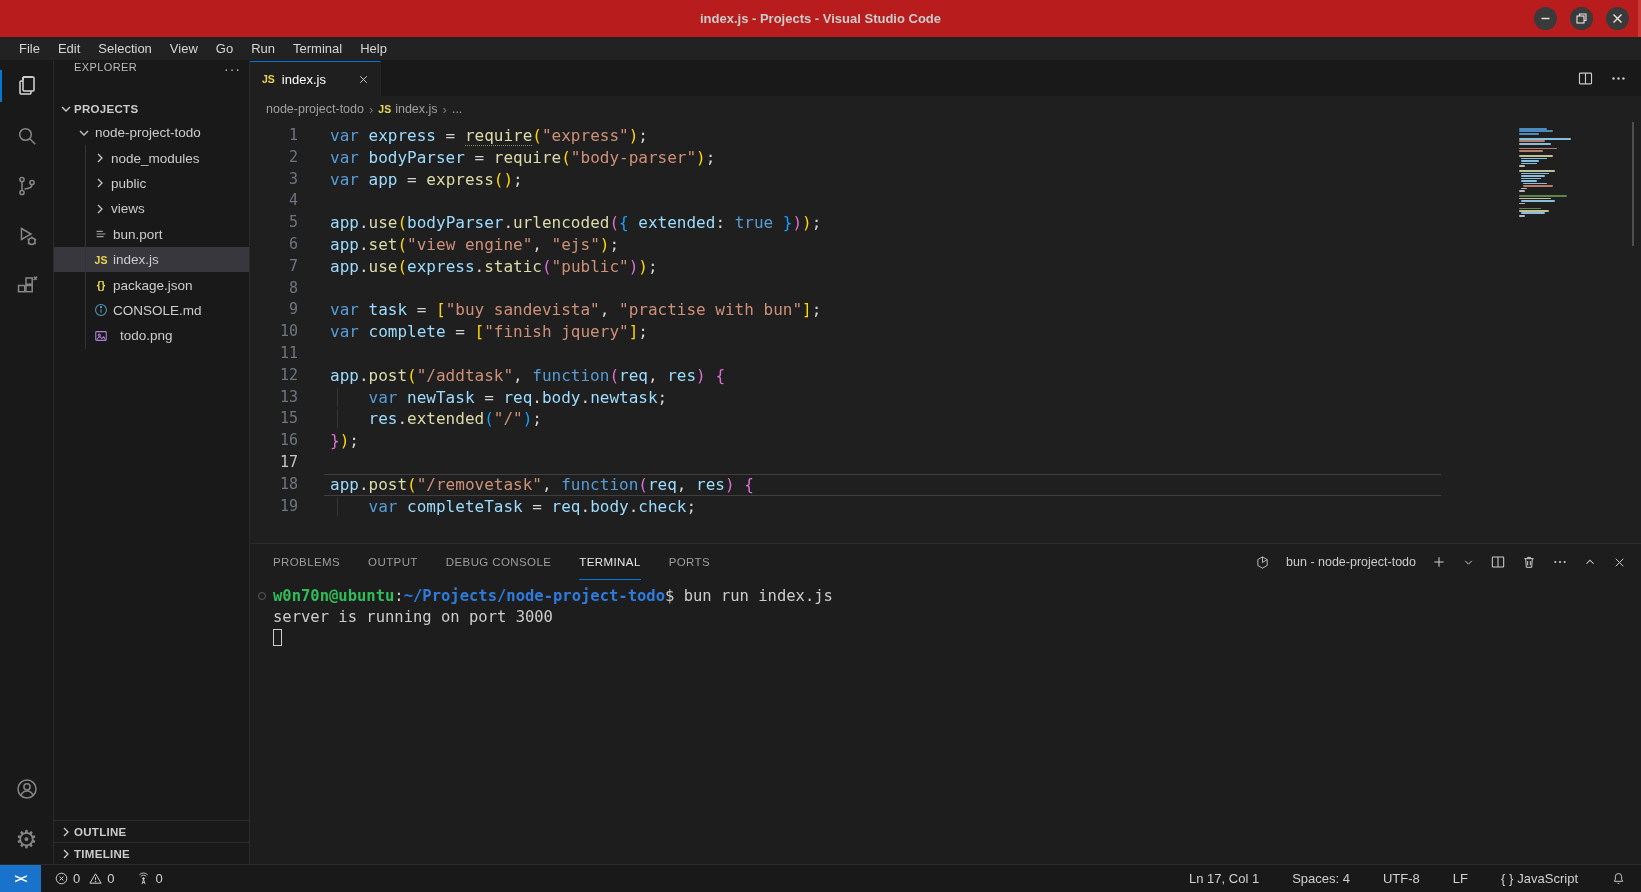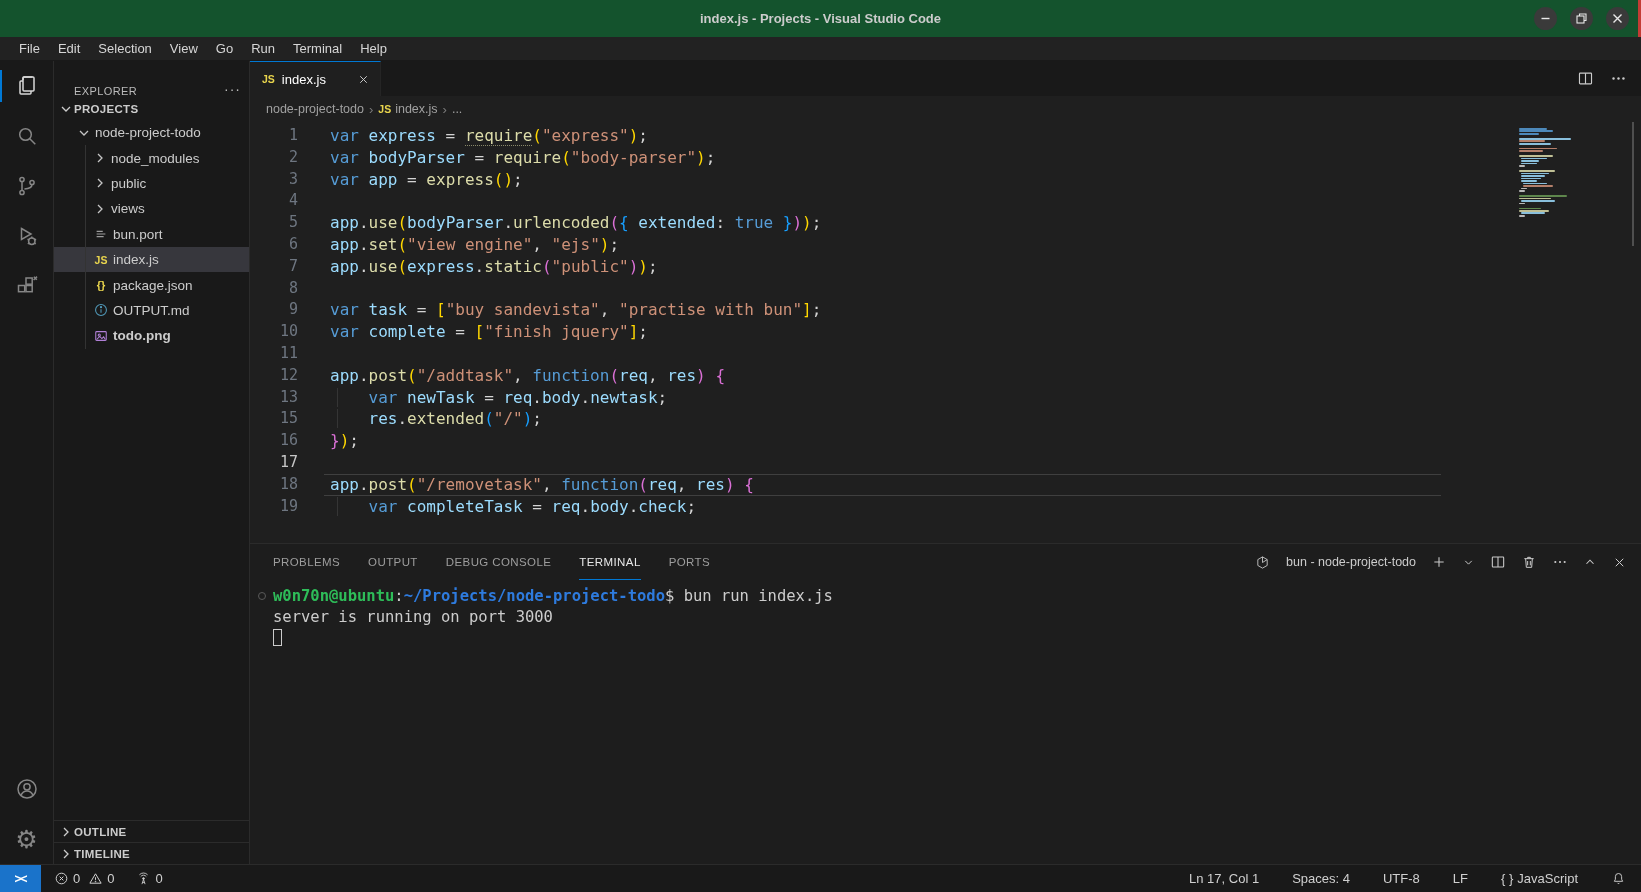--- a/index.html
+++ b/index.html
@@ -1,21 +1,21 @@
 <!DOCTYPE html>
 <html><head>
 <meta charset="utf-8">
 <style>
   * { margin:0; padding:0; box-sizing:border-box; }
   html,body { width:1641px; height:892px; overflow:hidden; }
   body { background:#1f1f1f; font-family:"Liberation Sans",sans-serif; color:#cccccc; position:relative; }
   svg { display:block; }
 
   
-  .title-bar { height:37px; background:#14532d; position:relative; display:flex; align-items:center; justify-content:center; }
+  .title-bar { height:37px; background:#b91c1c; position:relative; display:flex; align-items:center; justify-content:center; }
   .title-text { font-size:13px; font-weight:bold; color:#cccccc; }
   .win-controls { position:absolute; right:12px; top:7px; display:flex; gap:13px; }
   .win-btn { width:23px; height:23px; border-radius:50%; background:#3a3a3a; color:#e8e8e8; display:flex; align-items:center; justify-content:center; }
   .edge-red { position:absolute; right:0; top:0; width:3px; height:37px; background:#c43c35; }
 
   
   .menu-bar { height:24px; background:#222222; display:flex; align-items:center; padding-left:10px; border-bottom:1px solid #191919; }
   .menu-item { font-size:13px; color:#d6d6d6; padding:2px 9px; border-radius:4px; cursor:default; }
 
   
@@ -25,21 +25,21 @@
   .activity-bar { width:54px; background:#191919; border-right:1px solid #2b2b2b; display:flex; flex-direction:column; align-items:center; position:relative; }
   .ab-top { display:flex; flex-direction:column; width:100%; }
   .ab-bottom { margin-top:auto; display:flex; flex-direction:column; width:100%; }
   .ab-item { width:100%; height:50px; display:flex; align-items:center; justify-content:center; color:#868686; position:relative; }
   .ab-item.active { color:#d7d7d7; }
   .ab-item.active::before { content:""; position:absolute; left:0; top:9px; bottom:9px; width:2px; background:#0078d4; }
   .gear-glyph { font-size:25px; line-height:1; }
 
   
   .sidebar { width:196px; background:#191919; border-right:1px solid #2b2b2b; display:flex; flex-direction:column; font-size:13px; position:relative; }
-  .sb-header { height:36px; display:flex; align-items:flex-end; padding:0 8px 0 20px; color:#bbbbbb; font-size:11px; letter-spacing:.4px; }
+  .sb-header { height:36px; display:flex; align-items:flex-start; padding:0 8px 0 20px; color:#bbbbbb; font-size:11px; letter-spacing:.4px; }
   .sb-header .grow { flex:1; }
   .section-row { height:23px; display:flex; align-items:center; font-weight:bold; font-size:11.5px; color:#cccccc; padding-left:4px; letter-spacing:.3px; }
   .tree { position:relative; }
   .tree-row { height:25.4px; display:flex; align-items:center; white-space:nowrap; color:#cccccc; font-size:13.5px; position:relative; }
   .tree-row.selected { background:#37373d; }
   .tree-row .chev { width:16px; height:16px; color:#c5c5c5; flex:0 0 16px; }
   .tree-row .ficon { width:18px; flex:0 0 18px; display:flex; justify-content:center; align-items:center; }
   .guide { position:absolute; left:31px; top:25.4px; bottom:0; width:1px; background:#333333; }
   .js-badge { color:#e8d44d; font-weight:bold; font-size:10.5px; font-family:"Liberation Sans",sans-serif; }
   .braces-badge { color:#e8d44d; font-weight:bold; font-size:11px; }
@@ -255,31 +255,31 @@
           <span style="margin-left: 3px;">package.json</span>
         </div>
         <div class="tree-row" style="padding-left: 38px;">
           <span class="ficon">
             <svg width="14" height="14" viewBox="0 0 16 16" fill="none" stroke="#519aba" stroke-width="1.2">
               <circle cx="8" cy="8" r="6.2"></circle>
               <path d="M8 7v4"></path>
               <circle cx="8" cy="4.8" r="0.7" fill="#519aba"></circle>
             </svg>
           </span>
-          <span style="margin-left: 3px;">OUTPUT.md</span>
+          <span style="margin-left: 3px;">CONSOLE.md</span>
         </div>
         <div class="tree-row" style="padding-left: 38px;">
           <span class="ficon">
             <svg width="14" height="14" viewBox="0 0 16 16" fill="none" stroke="#b180d7" stroke-width="1.2">
               <rect x="2" y="3" width="12" height="10" rx="1"></rect>
               <circle cx="6" cy="7" r="1.2"></circle>
               <path d="M3 12l3.5-3.5 2.5 2.5 2-2 2 3"></path>
             </svg>
           </span>
-          <span style="margin-left: 3px; font-weight: bold;">todo.png</span>
+          <span style="margin-left: 10px;">todo.png</span>
         </div>
         <div class="guide"></div>
       </div>
     <div class="sb-bottom" id="sbBottom">
         <div class="section-row">
           <span class="chev" style="display:inline-flex;width:16px;color:#cccccc">
             <svg width="16" height="16" viewBox="0 0 16 16" fill="none" stroke="currentColor" stroke-width="1.3">
               <path d="M6 4l4 4-4 4"></path>
             </svg>
           </span>

